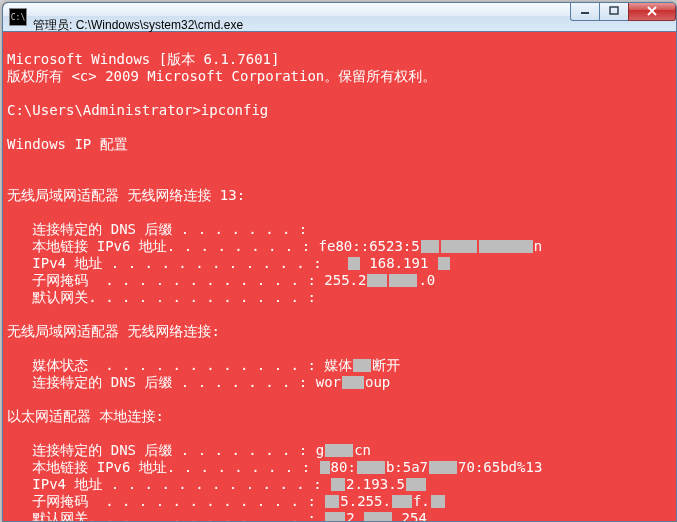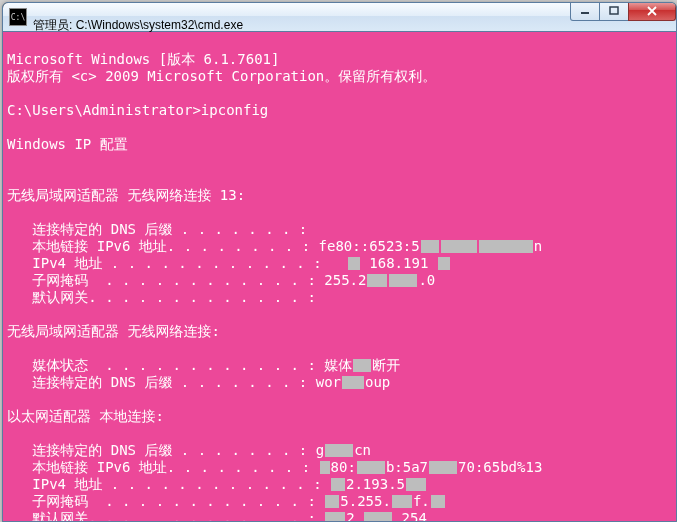--- a/index.html
+++ b/index.html
@@ -76,21 +76,21 @@
   .win-btn.close {
     width: 46px;
     background: linear-gradient(to bottom, #e9a0a0, #d45050 45%, #c83030 46%, #d86060);
     color: #fff;
     border-radius: 0 0 3px 0;
     border-color: #8a3030;
   }
   .win-btn svg { display:block; }
   .terminal {
     flex: 1;
-    background: #ec4899;
+    background: #ef4444;
     color: #fff;
     font-family: "Consolas","NSimSun","SimSun",monospace;
     font-size: 14px;
     line-height: 17px;
     padding: 2px 4px;
     white-space: pre;
     overflow: hidden;
     position: relative;
   }
   .pix {

